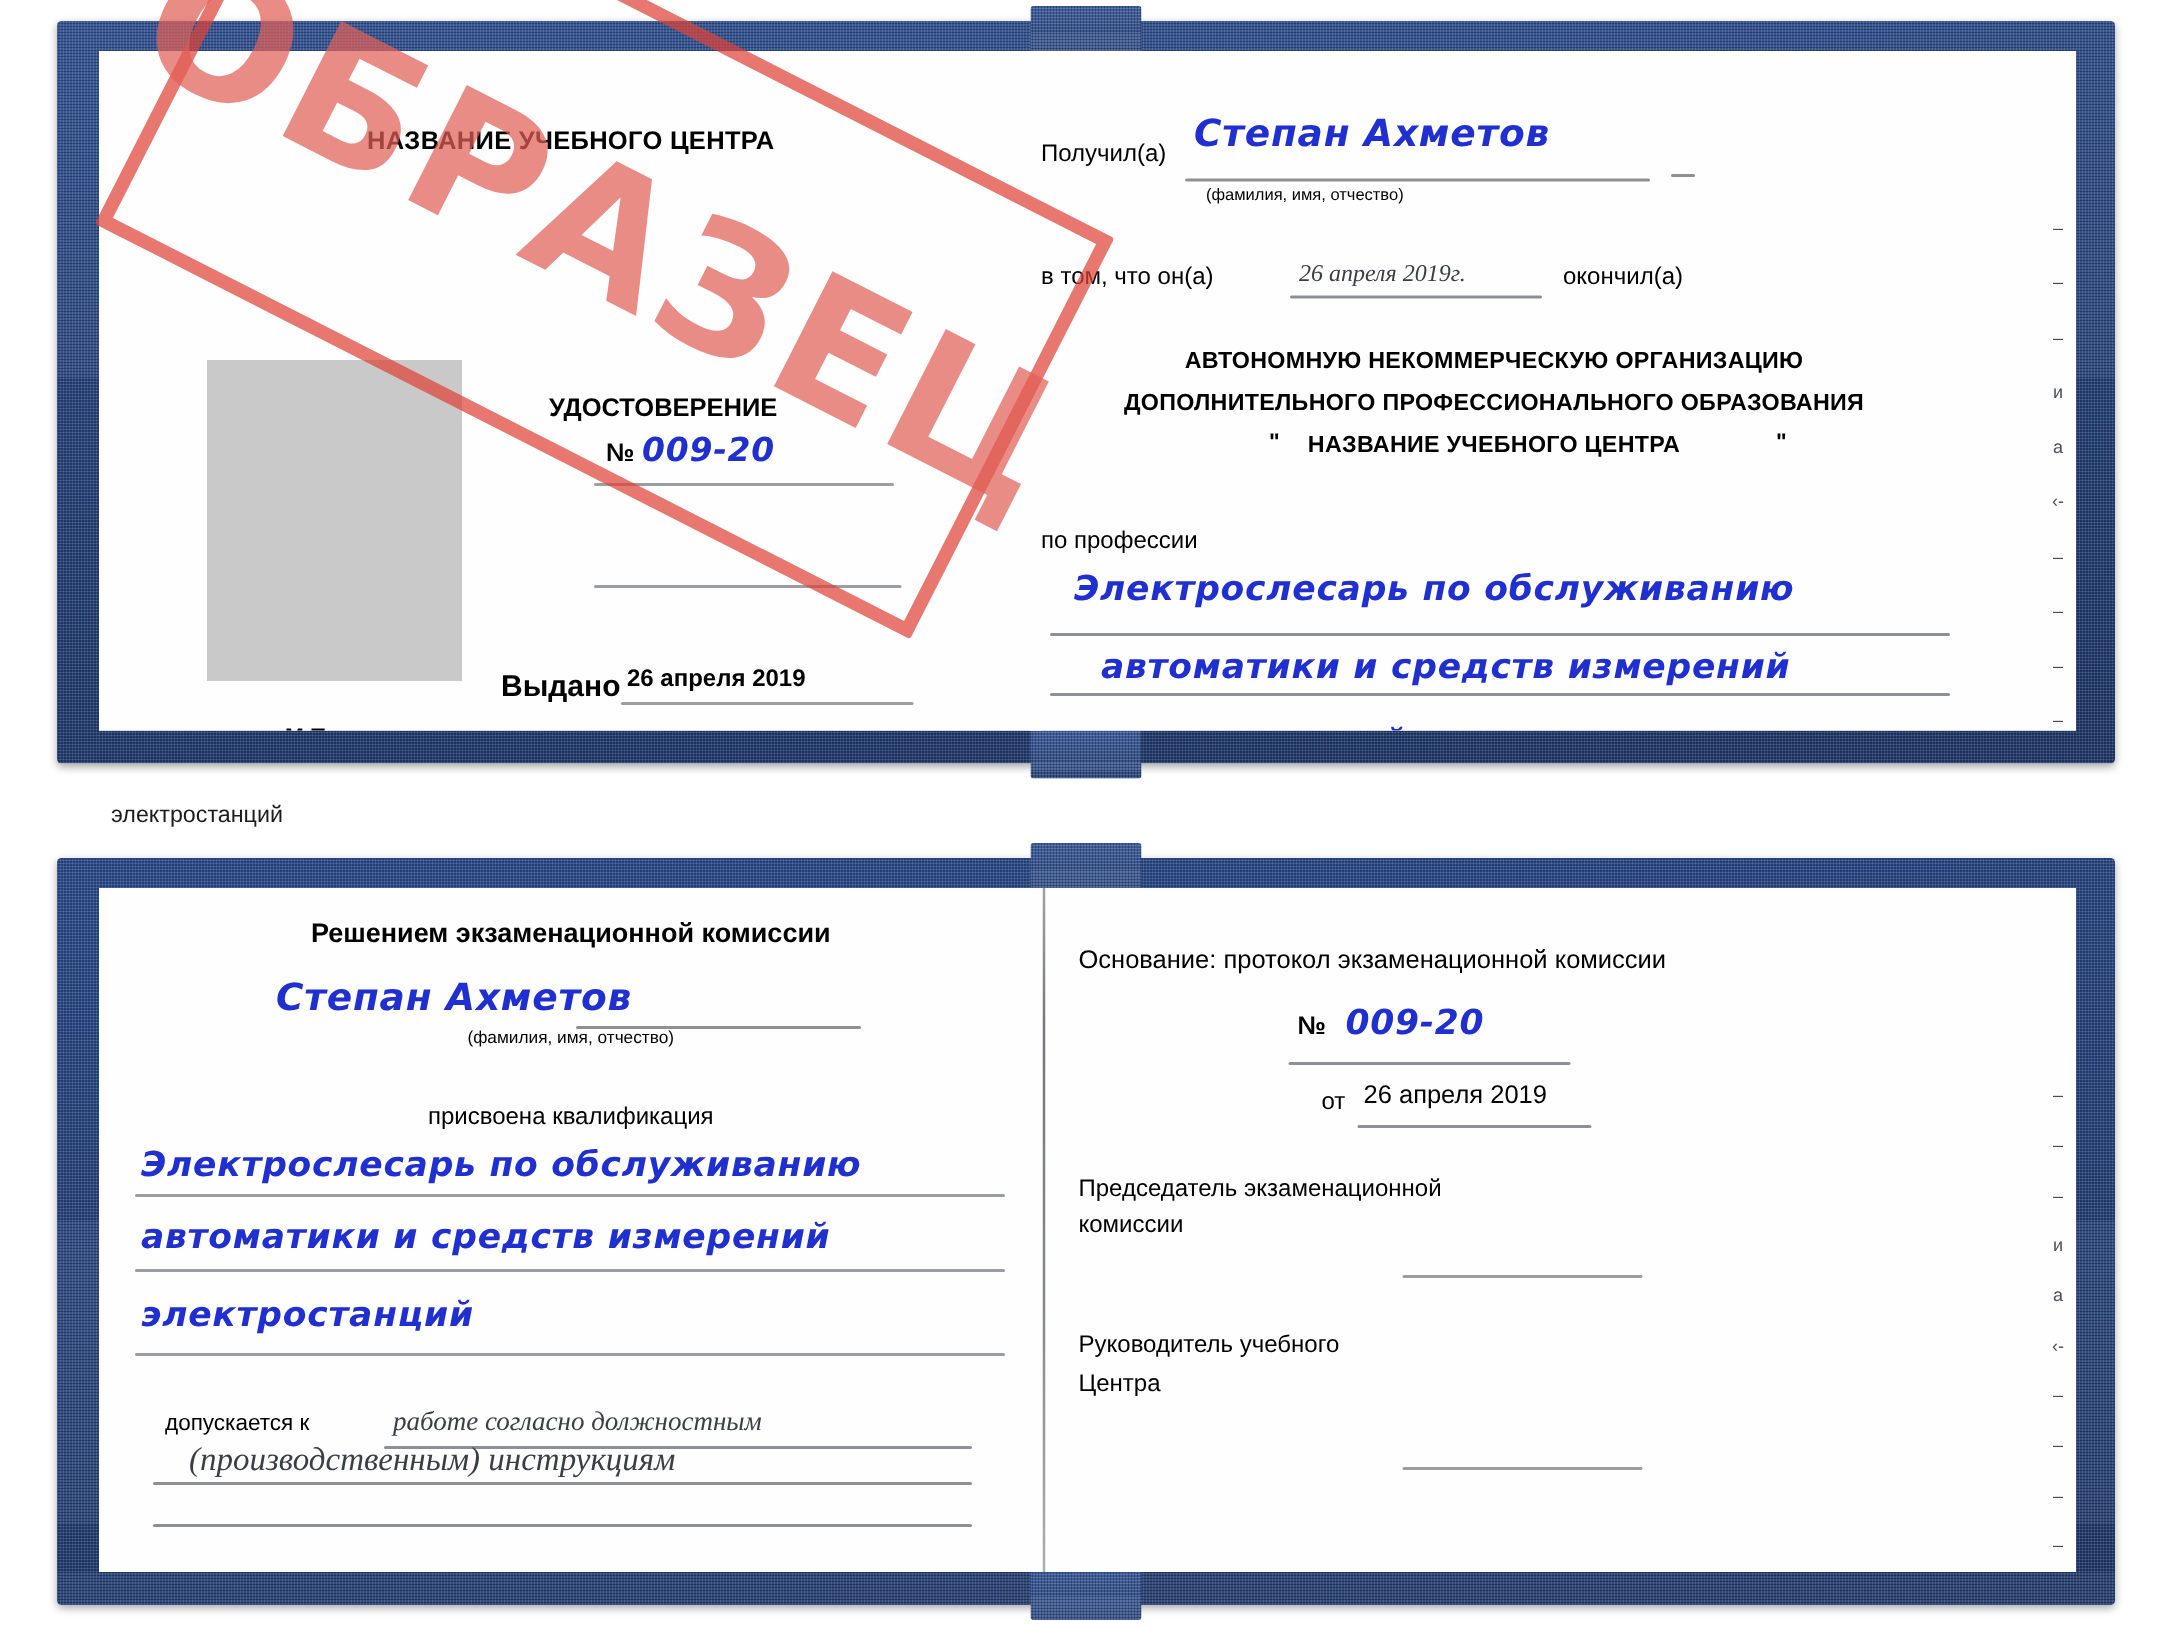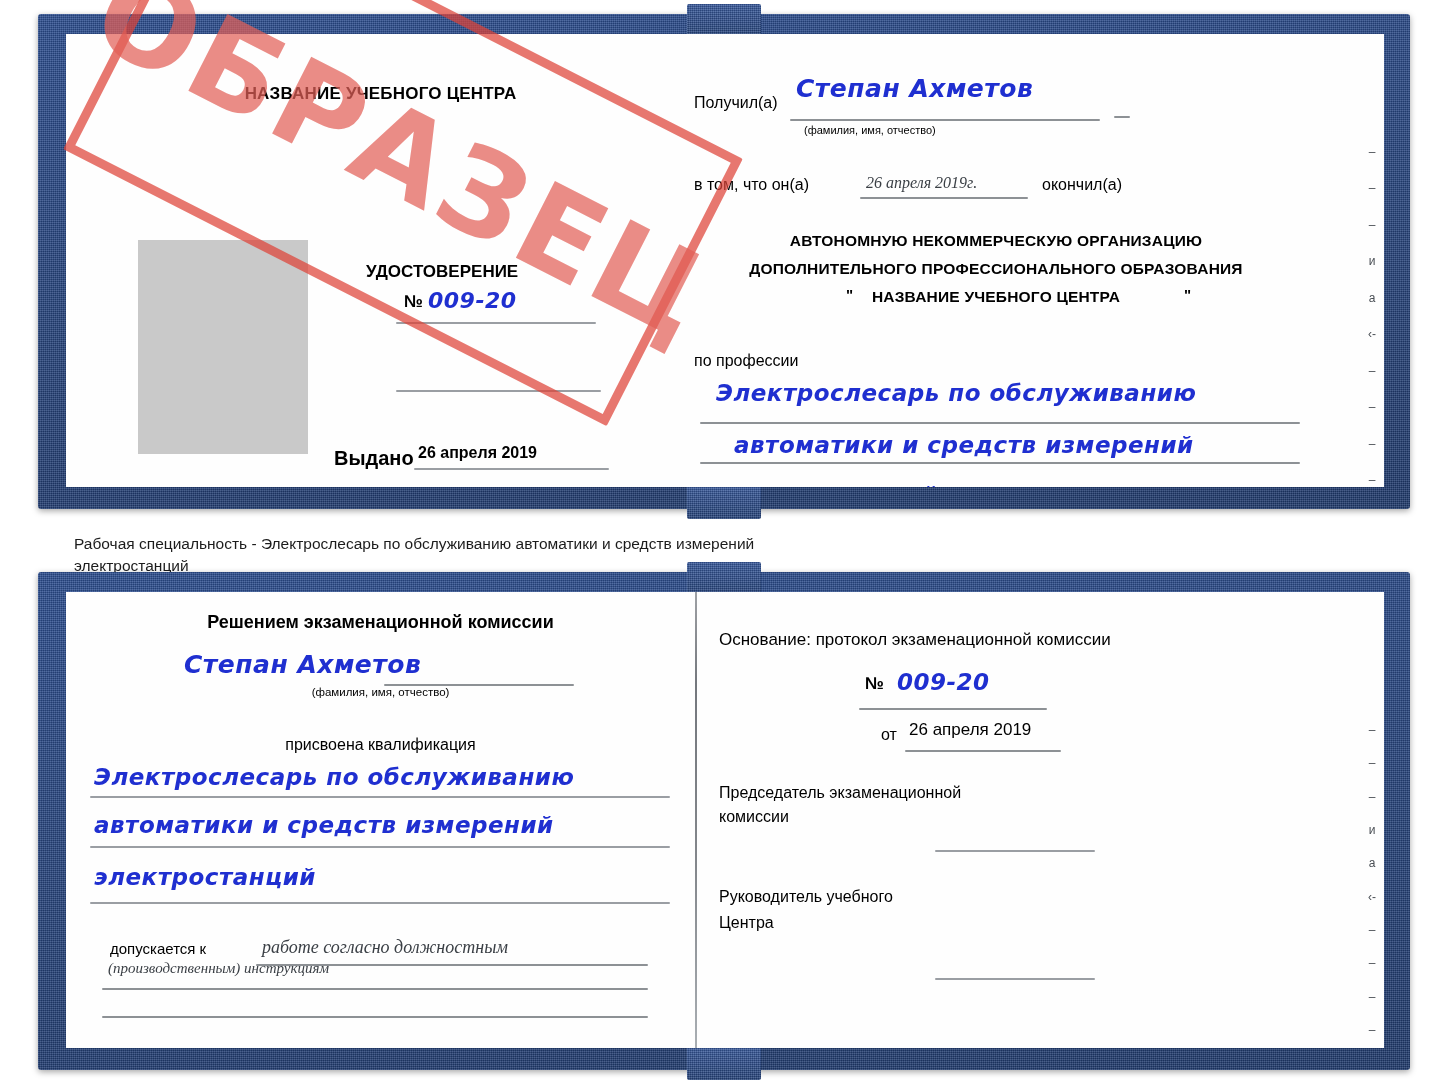--- a/index.html
+++ b/index.html
@@ -201,21 +201,20 @@
     </div>
   </div>
 
   <div class="stamp" style="left:60px;top:-10px;width:610px;height:300px;transform:rotate(27deg);">
     <div class="stamp-frame"></div>
     <div class="stamp-text">ОБРАЗЕЦ</div>
   </div>
 </div>
 
 <div class="caption" style="left:74px;top:533px;width:1060px;">
-  <div>Рабочая специальность - Электрослесарь по обслуживанию автоматики и средств измерений</div>
   <div>электростанций</div>
 </div>
 
 <div class="book" style="left:38px;top:572px;width:1372px;height:498px;">
 
   <div class="cover"></div>
 
   <div class="spine-tab" style="left:calc(50% - 37px);top:-10px;width:74px;height:34px;"></div>
   <div class="spine-tab" style="left:calc(50% - 37px);bottom:-10px;width:74px;height:34px;"></div>
 
@@ -239,21 +238,21 @@
       <div class="t hand" style="left:28px;top:220px;font-size:23px;">автоматики и средств измерений</div>
       <div class="rule" style="left:24px;top:254px;width:580px;"></div>
 
       <div class="t hand" style="left:28px;top:272px;font-size:23px;">электростанций</div>
       <div class="rule" style="left:24px;top:310px;width:580px;"></div>
 
       <div class="t printed" style="left:44px;top:348px;font-size:15px;">допускается к</div>
       <div class="t typed-italic" style="left:196px;top:345px;font-size:18px;">работе согласно должностным</div>
       <div class="rule thin" style="left:190px;top:372px;width:392px;"></div>
 
-      <div class="t typed-italic" style="left:42px;top:368px;font-size:15px;">(производственным) инструкциям</div>
+      <div class="t typed-italic" style="left:60px;top:368px;font-size:22px;">(производственным) инструкциям</div>
       <div class="rule thin" style="left:36px;top:396px;width:546px;"></div>
 
       <div class="rule thin" style="left:36px;top:424px;width:546px;"></div>
     </div>
 
     <div class="page page-right" style="width:calc(50% + 28px);">
 
       <div class="t printed" style="left:22px;top:38px;font-size:17px;">Основание: протокол экзаменационной комиссии</div>
 
       <div class="t printed" style="left:168px;top:82px;font-size:17px;font-weight:bold;">№</div>

